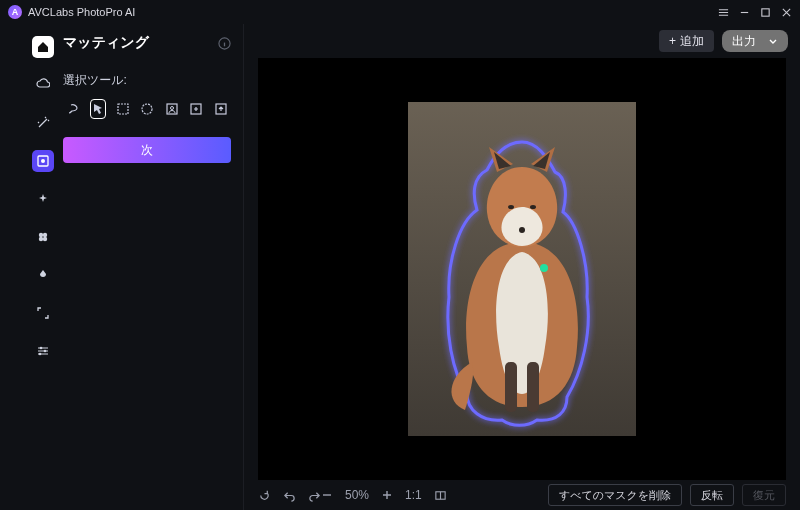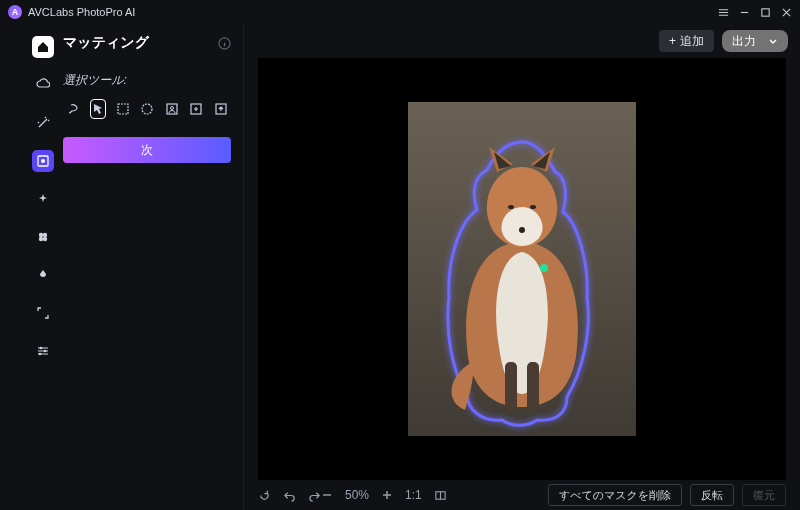--- a/index.html
+++ b/index.html
@@ -49,21 +49,21 @@
 
 .sidepanel {
   width: 185px;
   border-right: 1px solid #1c1e24;
   padding: 10px 12px 10px 4px;
 }
 .panel-head { display: flex; align-items: center; justify-content: space-between; margin-bottom: 20px; }
 .panel-title { color: #fff; font-size: 14px; font-weight: 600; }
 .info-icon { color:#5f6470; }
 
-.sel-label { color:#cfd3e0; font-size: 12px; margin-bottom: 10px; font-style: italic; }
+.sel-label { color:#cfd3e0; font-size: 12px; margin-bottom: 10px; }
 .toolrow { display: flex; gap: 8px; margin-bottom: 18px; padding: 0 2px;}
 .tool {
   width: 20px; height: 20px;
   display: flex; align-items: center; justify-content: center;
   color: #c8ccde;
   border-radius: 4px;
 }
 .tool.sel {
   border: 1px solid #fff;
 }

